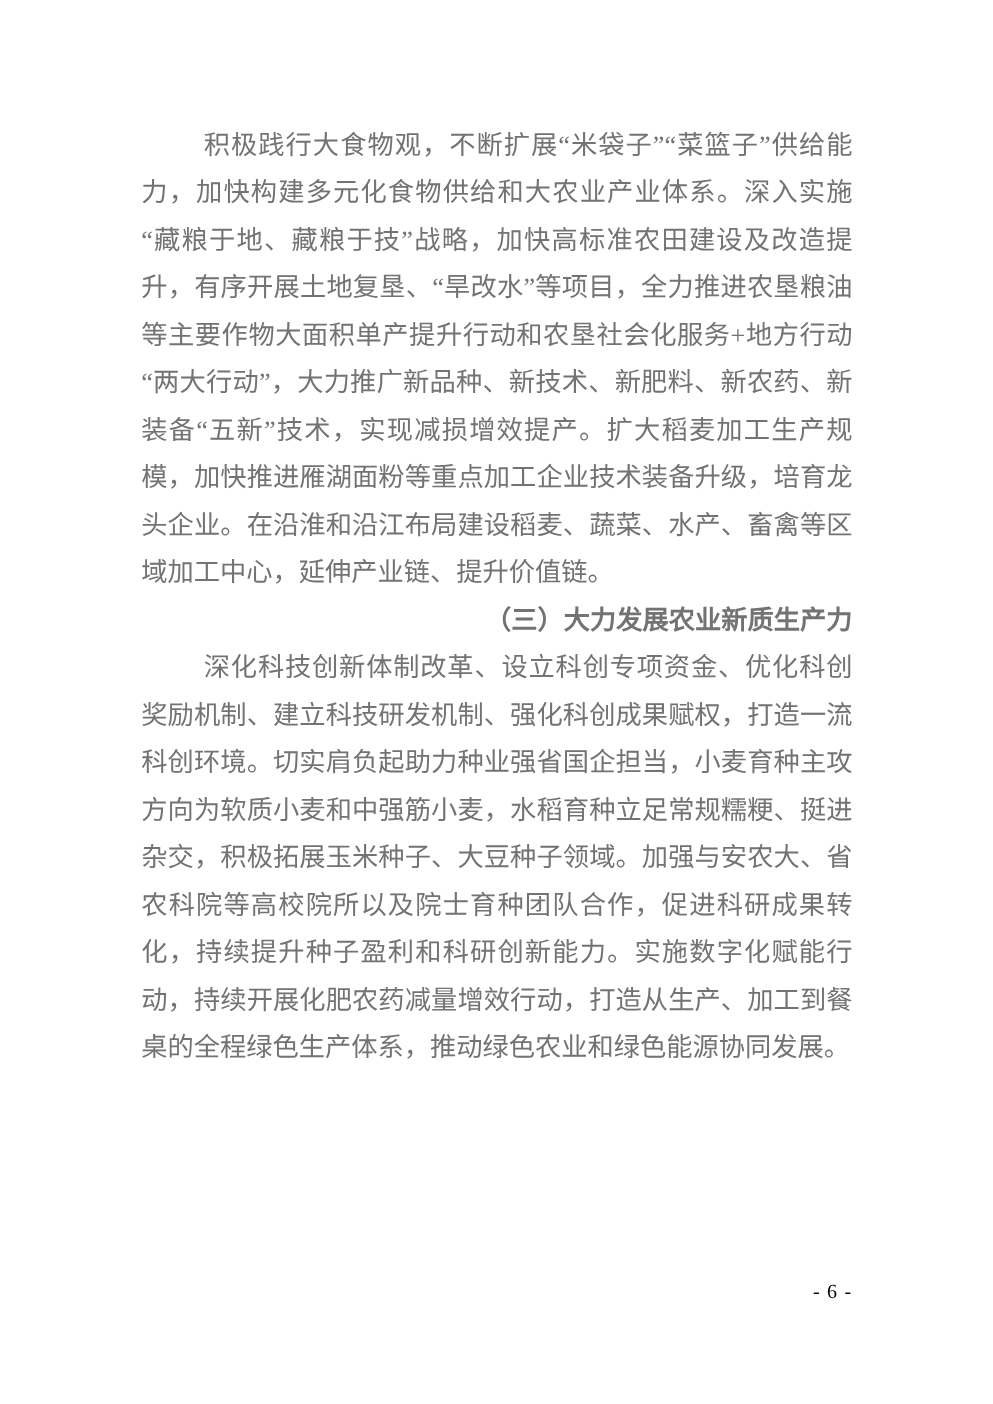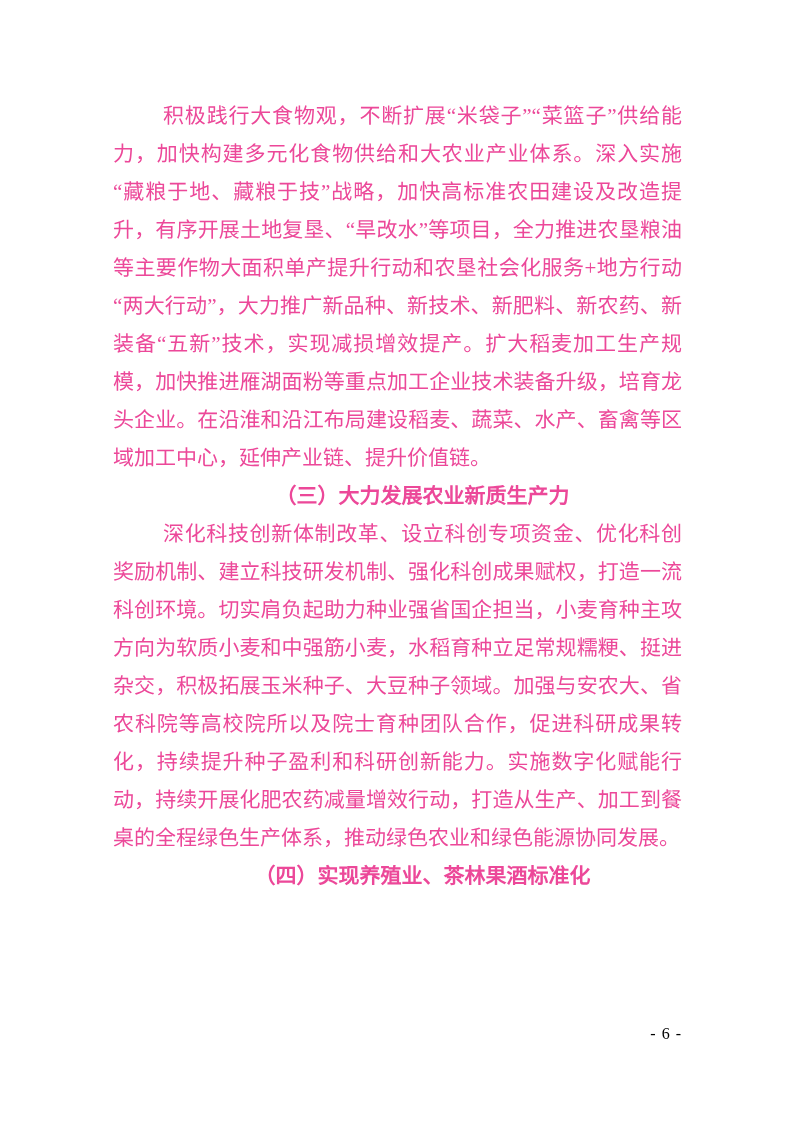--- a/index.html
+++ b/index.html
@@ -24,46 +24,45 @@
     top: 97px;
     width: 569px;
     height: 916px;
     overflow: hidden;
   }
   .para, .heading {
     margin: 0;
     font-family: "Liberation Serif", "DejaVu Serif", serif;
     font-size: 21px;
     line-height: 38px;
-    color: #ec4899;
+    color: #737373;
     text-align: justify;
     text-justify: inter-ideograph;
     text-indent: 50px;
     word-break: normal;
     overflow-wrap: break-word;
   }
   .heading {
     font-weight: 700;
-    text-align: center;
+    text-align: right;
   }
   .page-footer {
     position: absolute;
     top: 1024px;
     right: 112px;
     font-family: "Liberation Serif", "DejaVu Serif", serif;
     font-size: 16px;
     line-height: 20px;
     color: #000000;
     letter-spacing: 1px;
   }
 </style>
 </head>
 <body>
 
 <div class="page">
   <div class="doc-body">
     <p class="para">积极践行大食物观，不断扩展“米袋子”“菜篮子”供给能力，加快构建多元化食物供给和大农业产业体系。深入实施“藏粮于地、藏粮于技”战略，加快高标准农田建设及改造提升，有序开展土地复垦、“旱改水”等项目，全力推进农垦粮油等主要作物大面积单产提升行动和农垦社会化服务+地方行动“两大行动”，大力推广新品种、新技术、新肥料、新农药、新装备“五新”技术，实现减损增效提产。扩大稻麦加工生产规模，加快推进雁湖面粉等重点加工企业技术装备升级，培育龙头企业。在沿淮和沿江布局建设稻麦、蔬菜、水产、畜禽等区域加工中心，延伸产业链、提升价值链。</p>
     <p class="heading">（三）大力发展农业新质生产力</p>
     <p class="para">深化科技创新体制改革、设立科创专项资金、优化科创奖励机制、建立科技研发机制、强化科创成果赋权，打造一流科创环境。切实肩负起助力种业强省国企担当，小麦育种主攻方向为软质小麦和中强筋小麦，水稻育种立足常规糯粳、挺进杂交，积极拓展玉米种子、大豆种子领域。加强与安农大、省农科院等高校院所以及院士育种团队合作，促进科研成果转化，持续提升种子盈利和科研创新能力。实施数字化赋能行动，持续开展化肥农药减量增效行动，打造从生产、加工到餐桌的全程绿色生产体系，推动绿色农业和绿色能源协同发展。</p>
-    <p class="heading">（四）实现养殖业、茶林果酒标准化</p>
   </div>
   <div class="page-footer">- 6 -</div>
 </div>
 
 </body></html>

